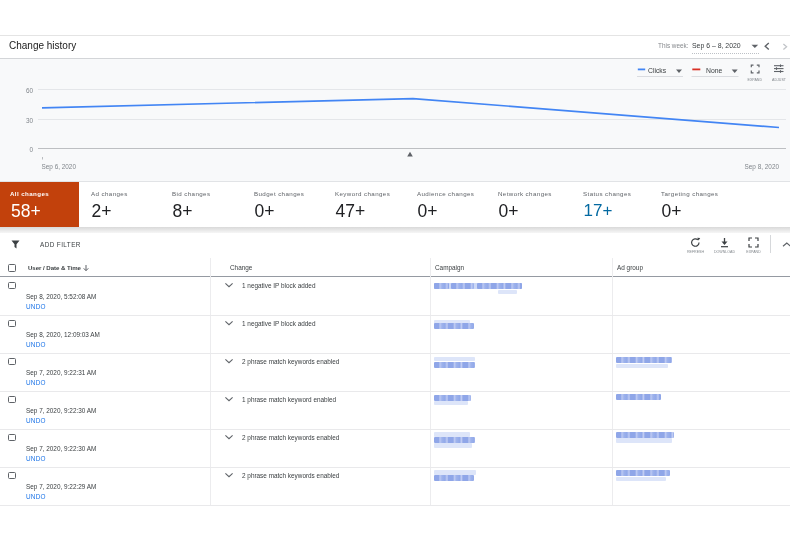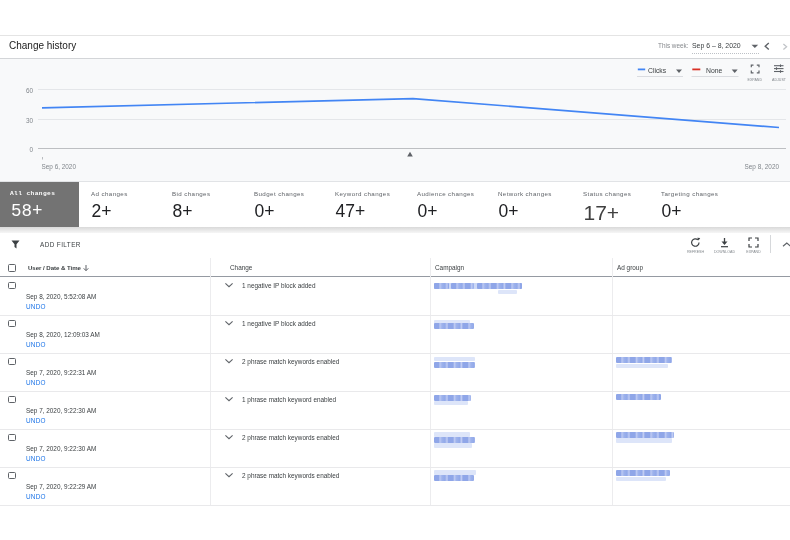--- a/index.html
+++ b/index.html
@@ -66,38 +66,38 @@
 
       <text x="41.5" y="110" font-size="6.4" fill="#80868b">Sep 6, 2020</text>
       <rect x="42" y="98" width="1" height="2.5" fill="#b9bcbf"></rect>
       <text x="779" y="110" font-size="6.4" fill="#80868b" text-anchor="end">Sep 8, 2020</text>
 
       <polygon points="407.2,97.5 412.8,97.5 410,92.8" fill="#5f6368"></polygon>
     </svg>
   </div>
 
   <div class="abs" style="left:0;top:182px;width:790px;height:45px;background:#fff;"></div>
-  <div class="abs" style="left:0;top:182px;width:79px;height:45px;background:#737373;font-family:Liberation Mono, monospace;">
+  <div class="abs" style="left:0;top:182px;width:79px;height:45px;background:#c2410c;">
     <div class="abs" style="left:10px;top:8px;font-size:6.2px;letter-spacing:0.4px;font-weight:bold;color:#fff;">All changes</div>
     <div class="abs" style="left:11px;top:19px;font-size:17.5px;color:#fff;">58+</div>
   </div>
   <div class="abs" style="left:91px;top:190px;font-size:6.2px;letter-spacing:0.4px;color:#5f6368;">Ad changes</div>
   <div class="abs" style="left:91.5px;top:201px;font-size:17.5px;color:#202124;">2+</div>
   <div class="abs" style="left:172px;top:190px;font-size:6.2px;letter-spacing:0.4px;color:#5f6368;">Bid changes</div>
   <div class="abs" style="left:172.5px;top:201px;font-size:17.5px;color:#202124;">8+</div>
   <div class="abs" style="left:254px;top:190px;font-size:6.2px;letter-spacing:0.4px;color:#5f6368;">Budget changes</div>
   <div class="abs" style="left:254.5px;top:201px;font-size:17.5px;color:#202124;">0+</div>
   <div class="abs" style="left:335px;top:190px;font-size:6.2px;letter-spacing:0.4px;color:#5f6368;">Keyword changes</div>
   <div class="abs" style="left:335.5px;top:201px;font-size:17.5px;color:#202124;">47+</div>
   <div class="abs" style="left:417px;top:190px;font-size:6.2px;letter-spacing:0.4px;color:#5f6368;">Audience changes</div>
   <div class="abs" style="left:417.5px;top:201px;font-size:17.5px;color:#202124;">0+</div>
   <div class="abs" style="left:498px;top:190px;font-size:6.2px;letter-spacing:0.4px;color:#5f6368;">Network changes</div>
   <div class="abs" style="left:498.5px;top:201px;font-size:17.5px;color:#202124;">0+</div>
   <div class="abs" style="left:583px;top:190px;font-size:6.2px;letter-spacing:0.4px;color:#5f6368;">Status changes</div>
-  <div class="abs" style="left:583.5px;top:201px;font-size:21px;color:#404040;">17+</div>
+  <div class="abs" style="left:583.5px;top:201px;font-size:17px;color:#0369a1;">17+</div>
   <div class="abs" style="left:661px;top:190px;font-size:6.2px;letter-spacing:0.4px;color:#5f6368;">Targeting changes</div>
   <div class="abs" style="left:661.5px;top:201px;font-size:17.5px;color:#202124;">0+</div>
 
   <div class="abs" style="left:0;top:227px;width:790px;height:6px;background:linear-gradient(#d9d9d9,#f6f6f6);"></div>
 
   <div class="abs" style="left:0;top:233px;width:790px;height:25px;background:#fff;"></div>
   <svg class="abs" style="left:11px;top:240px;" width="9" height="9">
     <path d="M0.5,0.5 h8 l-3,3.8 v4.2 l-2,-1.5 v-2.7 z" fill="#3c4043"></path>
   </svg>
   <div class="abs" style="left:40px;top:241px;font-size:6.4px;letter-spacing:0.4px;color:#3c4043;">ADD FILTER</div>

